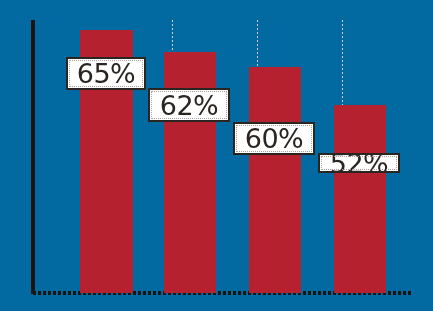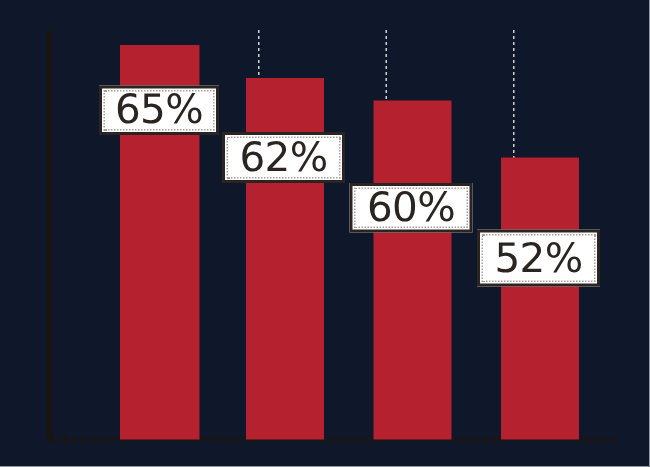--- a/index.html
+++ b/index.html
@@ -11,21 +11,21 @@
     width: 433px;
     height: 311px;
     font-family: "DejaVu Sans", sans-serif;
     overflow: hidden;
   }
 
   #chart-root {
     position: relative;
     width: 433px;
     height: 311px;
-    background: #0f172a;
+    background: #0369a1;
   }
 
   
   .plot-area {
     position: absolute;
     left: 33px;
     top: 20px;
     width: 379px;
     height: 273px;
   }
@@ -108,16 +108,16 @@
     <div class="gridline" style="left:309px; top:0; height:272px;"></div>
 
     <div class="bar" style="left:47px; width:53px; height:263px;"></div>
     <div class="bar" style="left:131px; width:52px; height:241px;"></div>
     <div class="bar" style="left:216px; width:52px; height:226px;"></div>
     <div class="bar" style="left:301px; width:52px; height:188px;"></div>
 
     <div class="value-label" style="left:33px; top:37px; width:80px; height:33px;">65%</div>
     <div class="value-label" style="left:115px; top:68px; width:82px; height:34px;text-align:right;">62%</div>
     <div class="value-label" style="left:200px; top:102px; width:82px; height:33px;">60%</div>
-    <div class="value-label" style="left:285px; top:133px; width:82px; height:38px;">52%</div>
+    <div class="value-label" style="left:285px; top:133px; width:82px; height:20px;">52%</div>
 
   </div>
 </div>
 
 </body></html>

